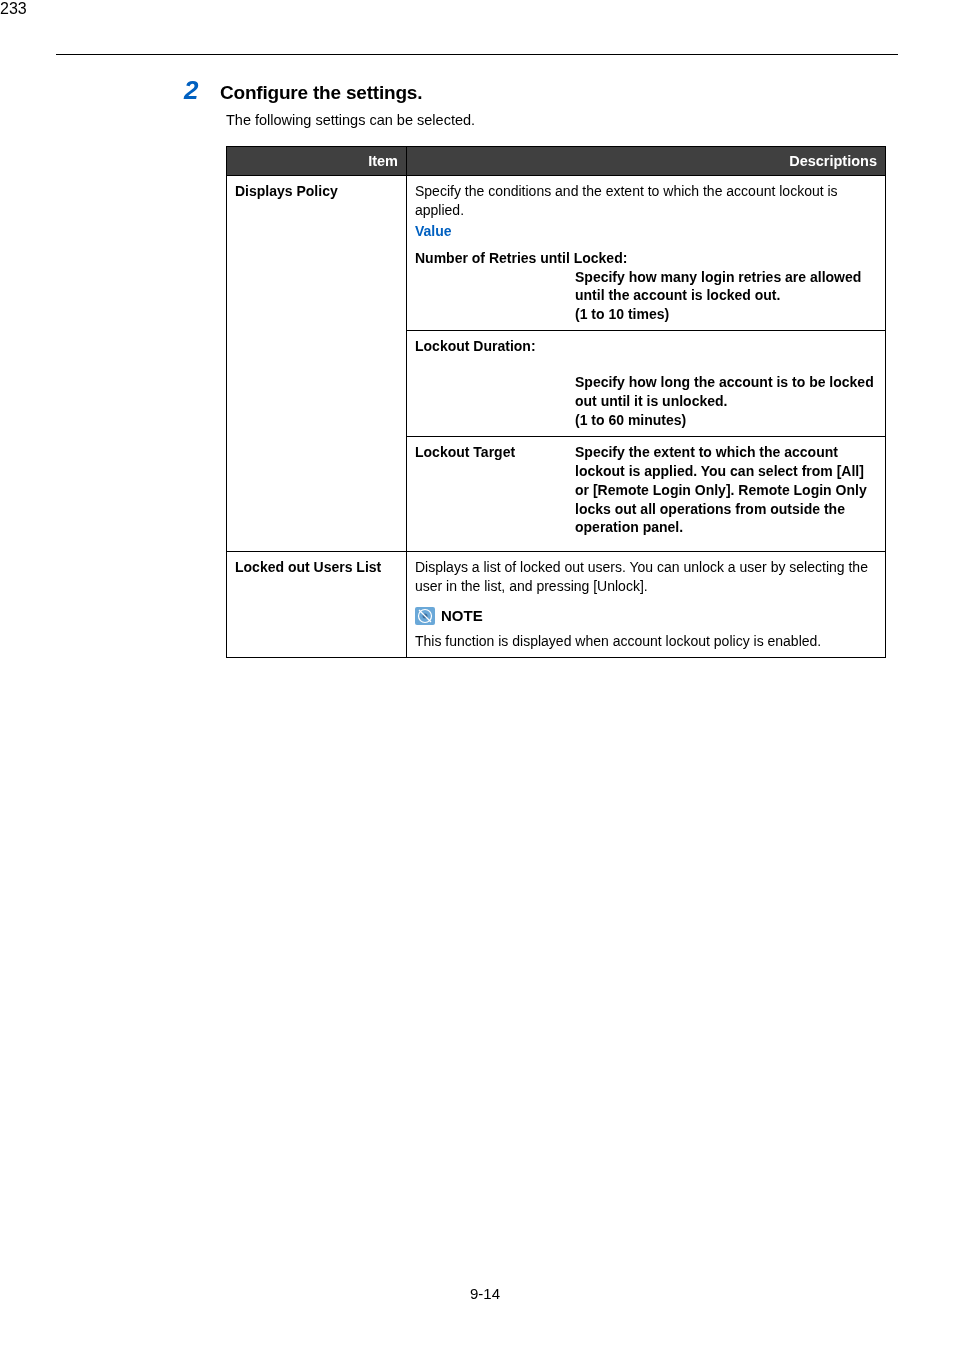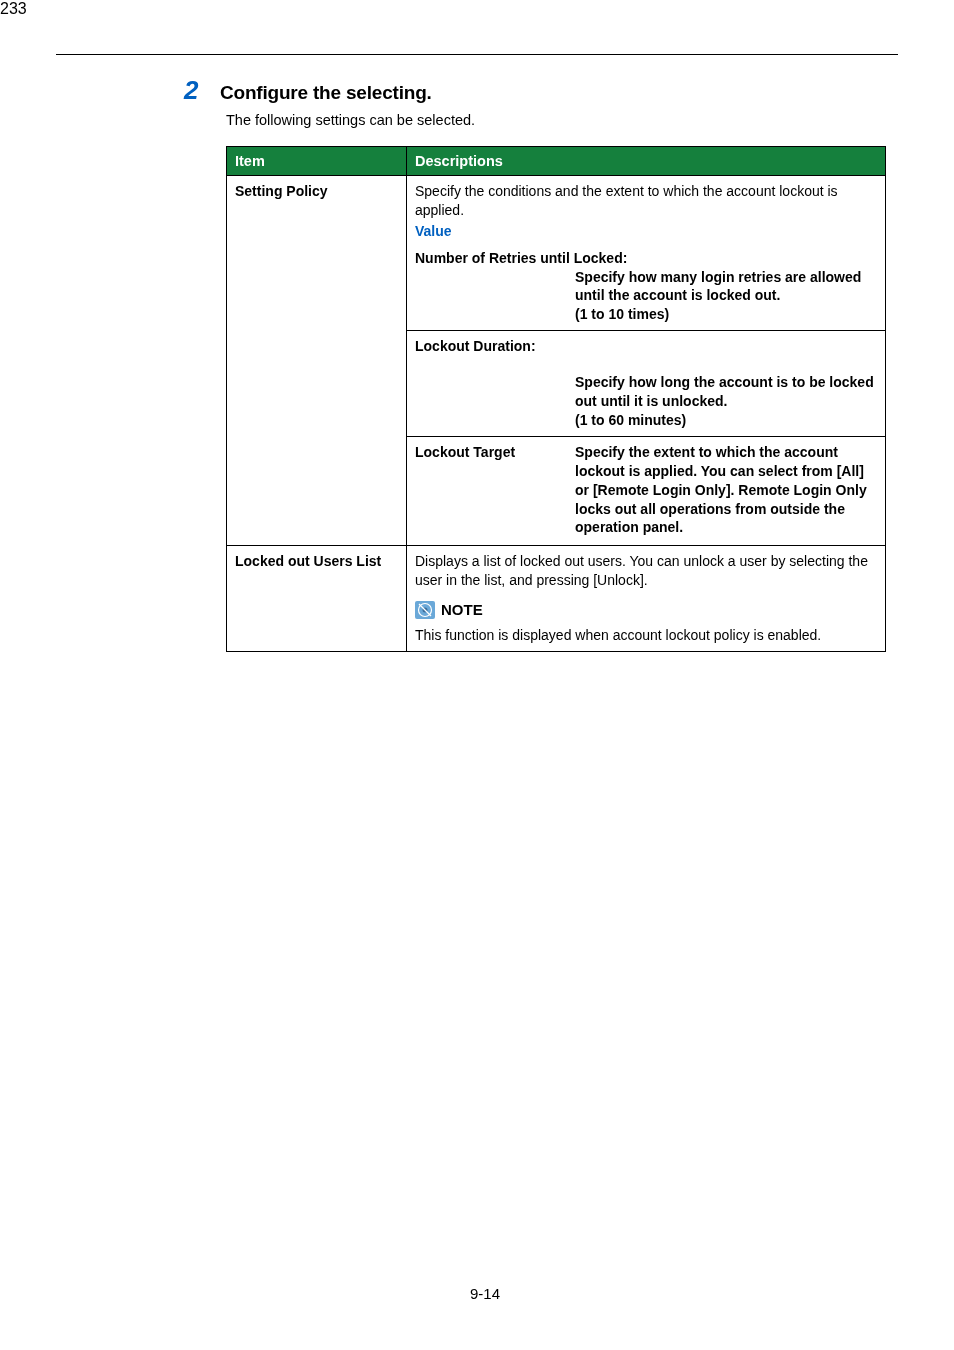--- a/index.html
+++ b/index.html
@@ -51,24 +51,24 @@
     font-size: 14.5px;
     margin-bottom: 18px;
   }
   table.settings {
     margin-left: 170px;
     border-collapse: collapse;
     width: 660px;
     font-size: 14px;
   }
   table.settings th {
-    background: #15803d;
+    background: #404040;
     color: #fff;
     font-weight: bold;
-    text-align: left;
+    text-align: right;
     border: 1px solid #000;
     padding: 6px 8px;
     font-size: 14.5px;
   }
   table.settings td {
     border: 1px solid #000;
     vertical-align: top;
     padding: 6px 8px;
     font-size: 14px;
     line-height: 1.35;
@@ -109,37 +109,37 @@
 
 233
 
 
 
 <div class="page">
   <hr class="hr">
 
   <div class="step-row">
     <div class="step-num">2</div>
-    <div class="step-title">Configure the selecting.</div>
+    <div class="step-title">Configure the settings.</div>
   </div>
   <div class="intro">The following settings can be selected.</div>
 
   <table class="settings">
     <thead>
       <tr>
         <th>Item</th>
         <th>Descriptions</th>
       </tr>
     </thead>
     <tbody>
 
 
       <tr>
-        <td class="col-item">Setting Policy</td>
-        <td style="padding-bottom:0;">
+        <td class="col-item">Displays Policy</td>
+        <td style="padding-bottom:6px;">
           <div>Specify the conditions and the extent to which the account lockout is applied.</div>
           <div class="blue" style="margin-top:2px; margin-bottom:4px;">Value</div>
 
           <div class="inner-row" style="display:block;">
             <div class="bold">Number of Retries until Locked:</div>
             <div style="display:flex;">
               <div class="inner-label"></div>
               <div class="inner-desc" style="white-space:pre-line;">Specify how many login retries are allowed until the account is locked out.
 (1 to 10 times)</div>
             </div>

